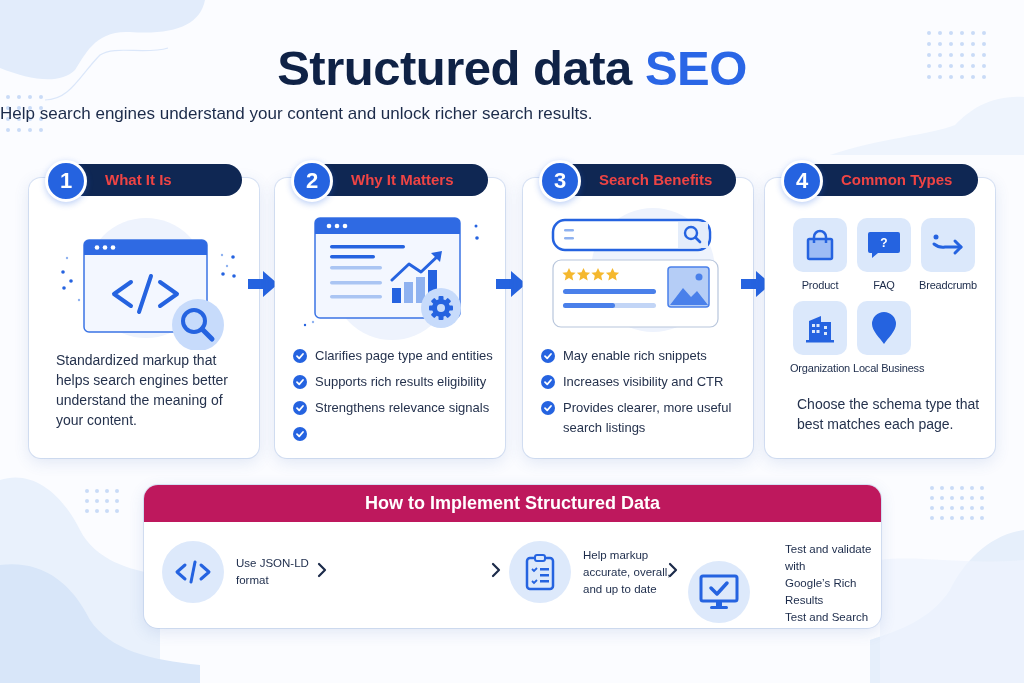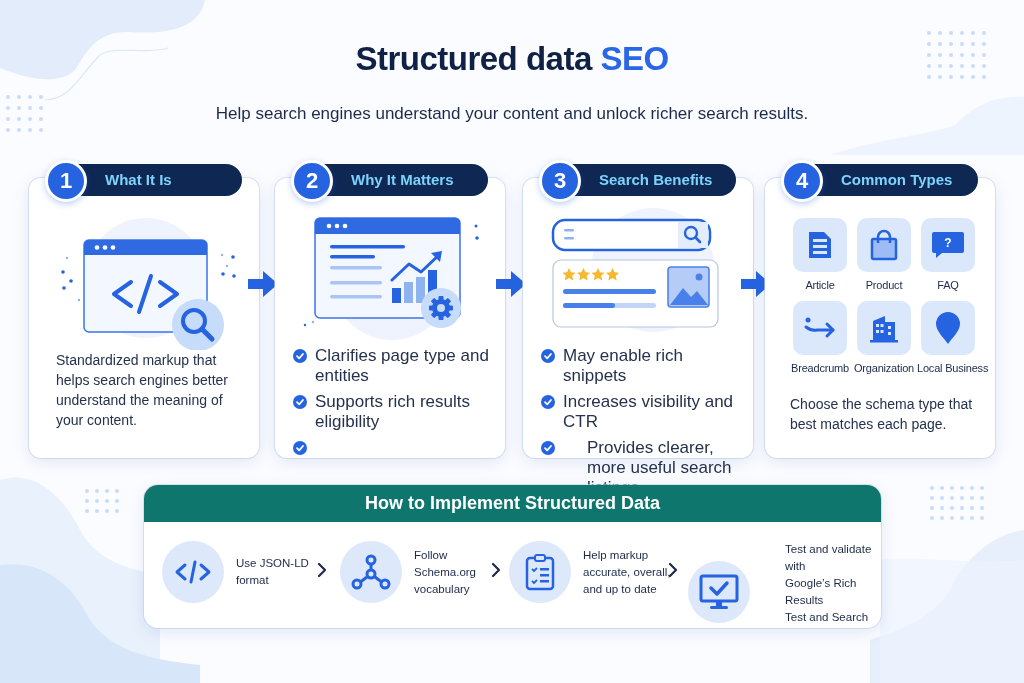--- a/index.html
+++ b/index.html
@@ -9,67 +9,67 @@
     background: #fbfcff;
     font-family: "Liberation Sans", "DejaVu Sans", sans-serif;
     color: #1c2b4a;
   }
   .bg { position: absolute; inset: 0; z-index: 0; }
   .dots { position: absolute; display: grid; gap: 7px; z-index: 0; }
   .dots span { width: 4px; height: 4px; border-radius: 50%; background: #c9dbf7; display: block; }
 
   .title {
     position: absolute; top: 40px; left: 0; width: 1024px; text-align: center;
-    font-size: 33px; font-weight: 700; color: #0f2246; letter-spacing: -0.5px; z-index: 2;
+    font-size: 49px; font-weight: 700; color: #0f2246; letter-spacing: -0.5px; z-index: 2;
   }
   .title .accent { color: #2a66e6; }
   .subtitle {
-    position: absolute; top: 104px; left: 0; width: 1024px; text-align: center;
+    position: absolute; top: 104px; left: 0; width: 1024px; text-align: left;
     font-size: 17px; color: #1c2b4a; z-index: 2;
   }
 
   .card {
     position: absolute; top: 178px; width: 230px; height: 280px;
     background: #ffffff; border-radius: 12px;
     box-shadow: 0 4px 16px rgba(60,100,180,0.14), 0 0 0 1px rgba(200,215,240,0.6);
     z-index: 2;
   }
   .card-header { position: absolute; top: -14px; left: 16px; height: 32px; width: 197px; z-index: 3; }
   .card-header .pill {
     position: absolute; left: 18px; top: 0; height: 32px; right: 0;
     background: #0f2753; border-radius: 16px;
-    color: #7dd3fc; font-weight: 700; font-size: 15px; line-height: 32px; padding-left: 42px;
+    color: #ef4444; font-weight: 700; font-size: 15px; line-height: 32px; padding-left: 42px;
   }
   .card-header .num {
     position: absolute; left: 0; top: -4px; width: 42px; height: 42px; border-radius: 50%;
     background: #2563e0; border: 3px solid #fff; color: #fff;
     font-weight: 700; font-size: 22px; line-height: 36px; text-align: center;
     box-shadow: 0 2px 6px rgba(37,99,224,0.3);
   }
   .card-illus { position: absolute; left: 0; top: 22px; width: 230px; height: 150px; }
 
   .desc { position: absolute; left: 27px; top: 172px; width: 190px; font-size: 14px; line-height: 20px; color: #25324d; }
 
   .checks { position: absolute; left: 18px; list-style: none; }
-  .checks li { display: flex; align-items: flex-start; font-size: 17px; color: #25324d; line-height: 20px; margin-bottom: 6px; }
+  .checks li { display: flex; align-items: flex-start; font-size: 13px; color: #25324d; line-height: 20px; margin-bottom: 6px; }
   .checks .chk { flex: 0 0 14px; height: 14px; margin-top: 3px; margin-right: 8px; }
 
   .arrow { position: absolute; top: 271px; width: 30px; height: 26px; z-index: 2; }
 
   .types { position: absolute; left: 24px; top: 40px; width: 190px; display: grid; grid-template-columns: repeat(3, 62px); column-gap: 2px; row-gap: 10px; }
   .type { text-align: center; }
   .type .tile { width: 54px; height: 54px; margin: 0 auto; background: #dbe8fb; border-radius: 10px; display: flex; align-items: center; justify-content: center; }
   .type .lbl { font-size: 11px; color: #1c2b4a; margin-top: 7px; white-space: nowrap; letter-spacing: -0.2px; }
 
   .impl {
     position: absolute; left: 144px; top: 485px; width: 737px; height: 143px;
     background: #fff; border-radius: 14px; overflow: hidden;
     box-shadow: 0 4px 16px rgba(60,100,180,0.14), 0 0 0 1px rgba(200,215,240,0.6); z-index: 2;
   }
-  .impl-head { height: 37px; background: #0f766e; color: #fff; text-align: center; font-size: 18px; font-weight: 700; line-height: 37px; }
+  .impl-head { height: 37px; background: #be185d; color: #fff; text-align: center; font-size: 18px; font-weight: 700; line-height: 37px; }
   .impl-steps { position: absolute; top: 37px; left: 0; right: 0; bottom: 0; }
   .step { position: absolute; top: 19px; display: flex; align-items: center; }
   .step .circ { width: 62px; height: 62px; border-radius: 50%; background: #dde9fb; display: flex; align-items: center; justify-content: center; flex: 0 0 62px; }
   .step .txt { margin-left: 12px; font-size: 11.5px; line-height: 17px; color: #1c2b4a; }
   .chev { position: absolute; top: 40px; width: 12px; height: 16px; }
 </style>
 </head>
 <body>
 
 <svg class="bg" width="1024" height="683" viewBox="0 0 1024 683">
@@ -262,20 +262,27 @@
           <circle cx="7" cy="7" r="7" fill="#2563e0"></circle>
           <path d="M4 7.2 L6.2 9.3 L10 5" fill="none" stroke="#fff" stroke-width="1.8" stroke-linecap="round" stroke-linejoin="round"></path>
         </svg>
         <span>Supports rich results eligibility</span>
       </li>
     <li>
         <svg class="chk" viewBox="0 0 14 14">
           <circle cx="7" cy="7" r="7" fill="#2563e0"></circle>
           <path d="M4 7.2 L6.2 9.3 L10 5" fill="none" stroke="#fff" stroke-width="1.8" stroke-linecap="round" stroke-linejoin="round"></path>
         </svg>
+        <span>Strengthens relevance signals</span>
+      </li>
+    <li>
+        <svg class="chk" viewBox="0 0 14 14">
+          <circle cx="7" cy="7" r="7" fill="#2563e0"></circle>
+          <path d="M4 7.2 L6.2 9.3 L10 5" fill="none" stroke="#fff" stroke-width="1.8" stroke-linecap="round" stroke-linejoin="round"></path>
+        </svg>
       </li>
   </ul>
 </section>
 
 <svg class="arrow" style="left:496px;" viewBox="0 0 30 26">
     <path d="M0 8 H15 V0 L30 13 L15 26 V18 H0 Z" fill="#2563e0"></path>
   </svg>
 
 <section class="card" style="left:523px;">
   <div class="card-header">
@@ -317,46 +324,35 @@
           <circle cx="7" cy="7" r="7" fill="#2563e0"></circle>
           <path d="M4 7.2 L6.2 9.3 L10 5" fill="none" stroke="#fff" stroke-width="1.8" stroke-linecap="round" stroke-linejoin="round"></path>
         </svg>
         <span>Increases visibility and CTR</span>
       </li>
     <li>
         <svg class="chk" viewBox="0 0 14 14">
           <circle cx="7" cy="7" r="7" fill="#2563e0"></circle>
           <path d="M4 7.2 L6.2 9.3 L10 5" fill="none" stroke="#fff" stroke-width="1.8" stroke-linecap="round" stroke-linejoin="round"></path>
         </svg>
-        <span style="width:170px;margin-left:24px;">Provides clearer, more useful search listings</span>
+        <span style="width:170px;">Provides clearer, more useful search listings</span>
       </li>
   </ul>
 </section>
 
 <svg class="arrow" style="left:741px;" viewBox="0 0 30 26">
     <path d="M0 8 H15 V0 L30 13 L15 26 V18 H0 Z" fill="#2563e0"></path>
   </svg>
 
 <section class="card" style="left:765px;">
   <div class="card-header">
     <div class="pill">Common Types</div>
     <div class="num">4</div>
   </div>
   <div class="types">
-    <div class="type">
-      <div class="tile">
-          <svg width="26" height="30" viewBox="0 0 26 30">
-            <path d="M2 2 h15 l7 7 v19 h-22 z" fill="#2563e0"></path>
-            <rect x="6" y="9" width="14" height="3" fill="#dbe8fb"></rect>
-            <rect x="6" y="15" width="14" height="3" fill="#dbe8fb"></rect>
-            <rect x="6" y="21" width="14" height="3" fill="#dbe8fb"></rect>
-          </svg>
-        </div>
-      <div class="lbl">Article</div>
-    </div>
     <div class="type">
       <div class="tile">
           <svg width="30" height="32" viewBox="0 0 30 32">
             <rect x="3" y="10" width="24" height="20" rx="1.5" fill="#9dbcf5" stroke="#2563e0" stroke-width="2.5"></rect>
             <path d="M9 14 V8 a6 6 0 0 1 12 0 v6" fill="none" stroke="#2563e0" stroke-width="2.5"></path>
           </svg>
         </div>
       <div class="lbl">Product</div>
     </div>
     <div class="type">
@@ -398,21 +394,21 @@
     </div>
     <div class="type">
       <div class="tile">
           <svg width="28" height="34" viewBox="0 0 28 34">
             <path d="M14 33 C10 27 2 20 2 13 a12 12 0 0 1 24 0 c0 7 -8 14 -12 20 z" fill="#2563e0"></path>
           </svg>
         </div>
       <div class="lbl">Local Business</div>
     </div>
   </div>
-  <p class="desc" style="left:25px;top:216px;width:185px;">Choose the schema type that best matches each page.</p>
+  <p class="desc" style="left:32px;top:216px;width:185px;">Choose the schema type that best matches each page.</p>
 </section>
 
 <section class="impl">
   <div class="impl-head">How to Implement Structured Data</div>
   <div class="impl-steps">
     <div class="step" style="left:18px;">
       <div class="circ">
           <svg width="38" height="24" viewBox="0 0 38 24">
             <path d="M11 5 L3 12 L11 19" fill="none" stroke="#2563e0" stroke-width="3" stroke-linecap="round" stroke-linejoin="round"></path>
             <path d="M27 5 L35 12 L27 19" fill="none" stroke="#2563e0" stroke-width="3" stroke-linecap="round" stroke-linejoin="round"></path>
@@ -421,36 +417,20 @@
         </div>
       <div class="txt">
           <div>Use JSON-LD</div>
           <div>format</div>
         </div>
     </div>
     <svg class="chev" style="left:172px;" viewBox="0 0 12 16">
         <path d="M3 2 L9 8 L3 14" fill="none" stroke="#1c2b4a" stroke-width="2.2" stroke-linecap="round" stroke-linejoin="round"></path>
       </svg>
 
-    <div class="step" style="left:196px;">
-      <div class="circ">
-          <svg width="42" height="38" viewBox="0 0 42 38">
-            <path d="M21 10 V21 M21 21 L9 30 M21 21 L33 30" stroke="#2563e0" stroke-width="3"></path>
-            <circle cx="21" cy="7" r="4" fill="#dde9fb" stroke="#2563e0" stroke-width="3"></circle>
-            <circle cx="21" cy="21" r="4" fill="#dde9fb" stroke="#2563e0" stroke-width="3"></circle>
-            <circle cx="7" cy="31" r="4" fill="#dde9fb" stroke="#2563e0" stroke-width="3"></circle>
-            <circle cx="35" cy="31" r="4" fill="#dde9fb" stroke="#2563e0" stroke-width="3"></circle>
-          </svg>
-        </div>
-      <div class="txt">
-          <div>Follow</div>
-          <div>Schema.org</div>
-          <div>vocabulary</div>
-        </div>
-    </div>
     <svg class="chev" style="left:346px;" viewBox="0 0 12 16">
         <path d="M3 2 L9 8 L3 14" fill="none" stroke="#1c2b4a" stroke-width="2.2" stroke-linecap="round" stroke-linejoin="round"></path>
       </svg>
 
     <div class="step" style="left:365px;">
       <div class="circ">
           <svg width="32" height="38" viewBox="0 0 32 38">
             <rect x="3" y="5" width="26" height="31" rx="3" fill="none" stroke="#2563e0" stroke-width="2.5"></rect>
             <rect x="11" y="2" width="10" height="6" rx="2" fill="#dde9fb" stroke="#2563e0" stroke-width="2"></rect>
             <path d="M8 16 l2 2 3 -3" fill="none" stroke="#2563e0" stroke-width="1.8"></path>

